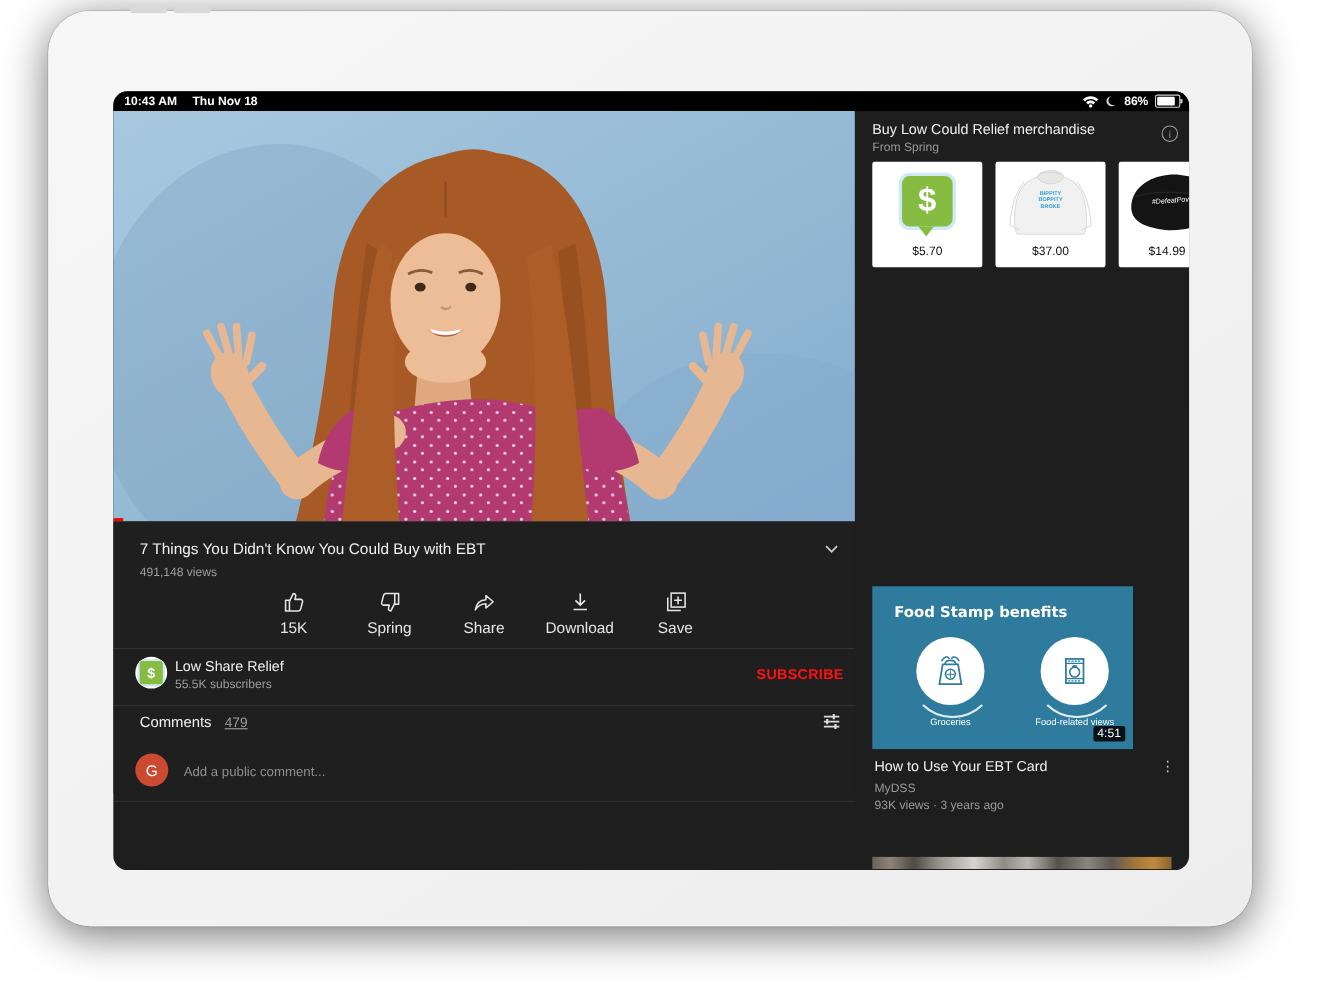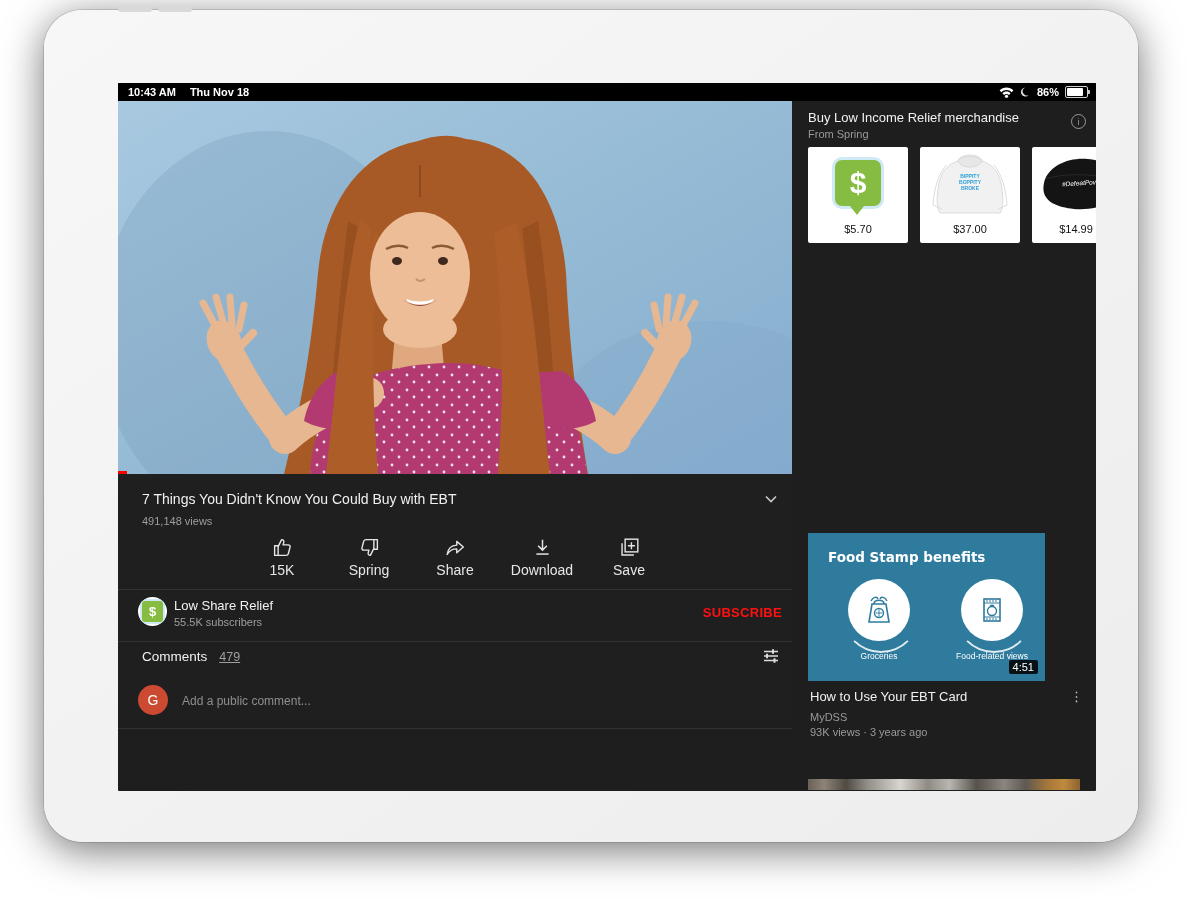--- a/index.html
+++ b/index.html
@@ -8,22 +8,22 @@
     font-family:"Liberation Sans", sans-serif;
   }
   .tablet{
     position:absolute;left:44px;top:10px;width:1094px;height:832px;
     background:linear-gradient(145deg,#f7f7f7,#ededed);
     border-radius:38px;
     box-shadow:0 8px 40px rgba(0,0,0,.55), 0 0 0 1px rgba(0,0,0,.12);
   }
   .top-btn{position:absolute;top:-5px;height:7px;background:#d9d9d9;border-radius:3px;}
   .screen{
-    position:absolute;left:74px;top:73px;width:978px;height:708px;
-    background:#1e1e1e;border-radius:1px;overflow:hidden;
+    position:absolute;left:59px;top:73px;width:978px;height:708px;
+    background:#1e1e1e;border-radius:13px;overflow:hidden;
   }
   
   .status-bar{position:absolute;left:0;top:0;width:978px;height:18px;background:#000;
     display:flex;align-items:center;color:#fff;font-size:11px;font-weight:600;}
   .status-left{display:flex;gap:14px;padding-left:10px;}
   .status-right{margin-left:auto;display:flex;align-items:center;gap:6px;padding-right:8px;}
   .batt{width:21px;height:10px;border:1px solid #cfcfcf;border-radius:2px;position:relative;}
   .batt .fill{position:absolute;left:1px;top:1px;bottom:1px;width:16px;background:#fff;border-radius:1px;}
   .batt .nub{position:absolute;right:-3px;top:2.5px;width:2px;height:4px;background:#cfcfcf;border-radius:0 1px 1px 0;}
   
@@ -246,21 +246,21 @@
 
       <div class="cmt-avatar">
         <span>G</span>
       </div>
       <div class="cmt-placeholder">Add a public comment...</div>
 
       <div class="divider" style="top:254px;"></div>
     </div>
 
     <div class="sidebar">
-      <div class="merch-title">Buy Low Income Relief merchandise</div>
+      <div class="merch-title">Buy Low Could Relief merchandise</div>
       <div class="merch-sub">From Spring</div>
       <div class="info-icon">i</div>
 
       <div class="merch-row">
         <div class="merch-card" style="left:0;">
           <div class="merch-img">
             <div class="sticker">
                 <span>$</span>
                 <div class="tail"></div>
               </div>

